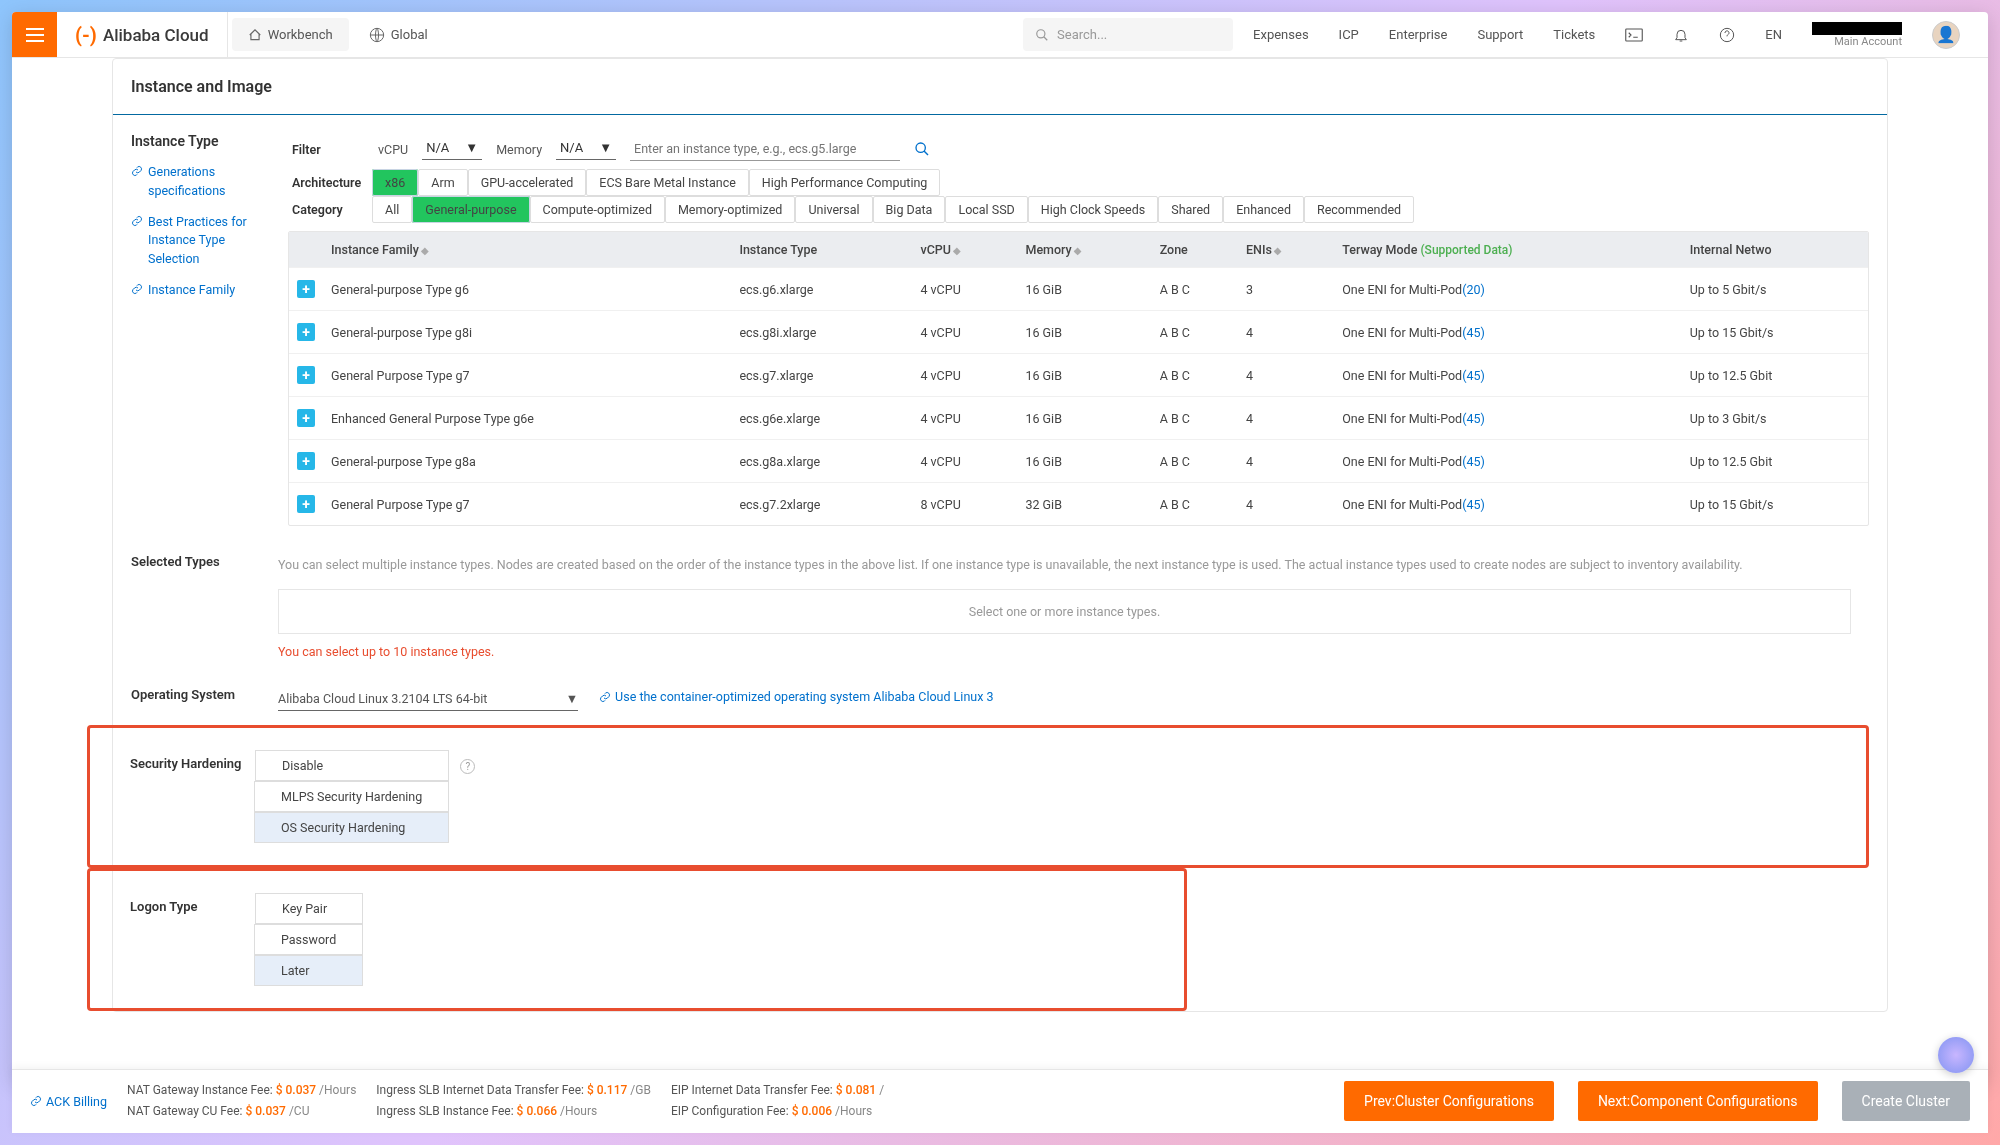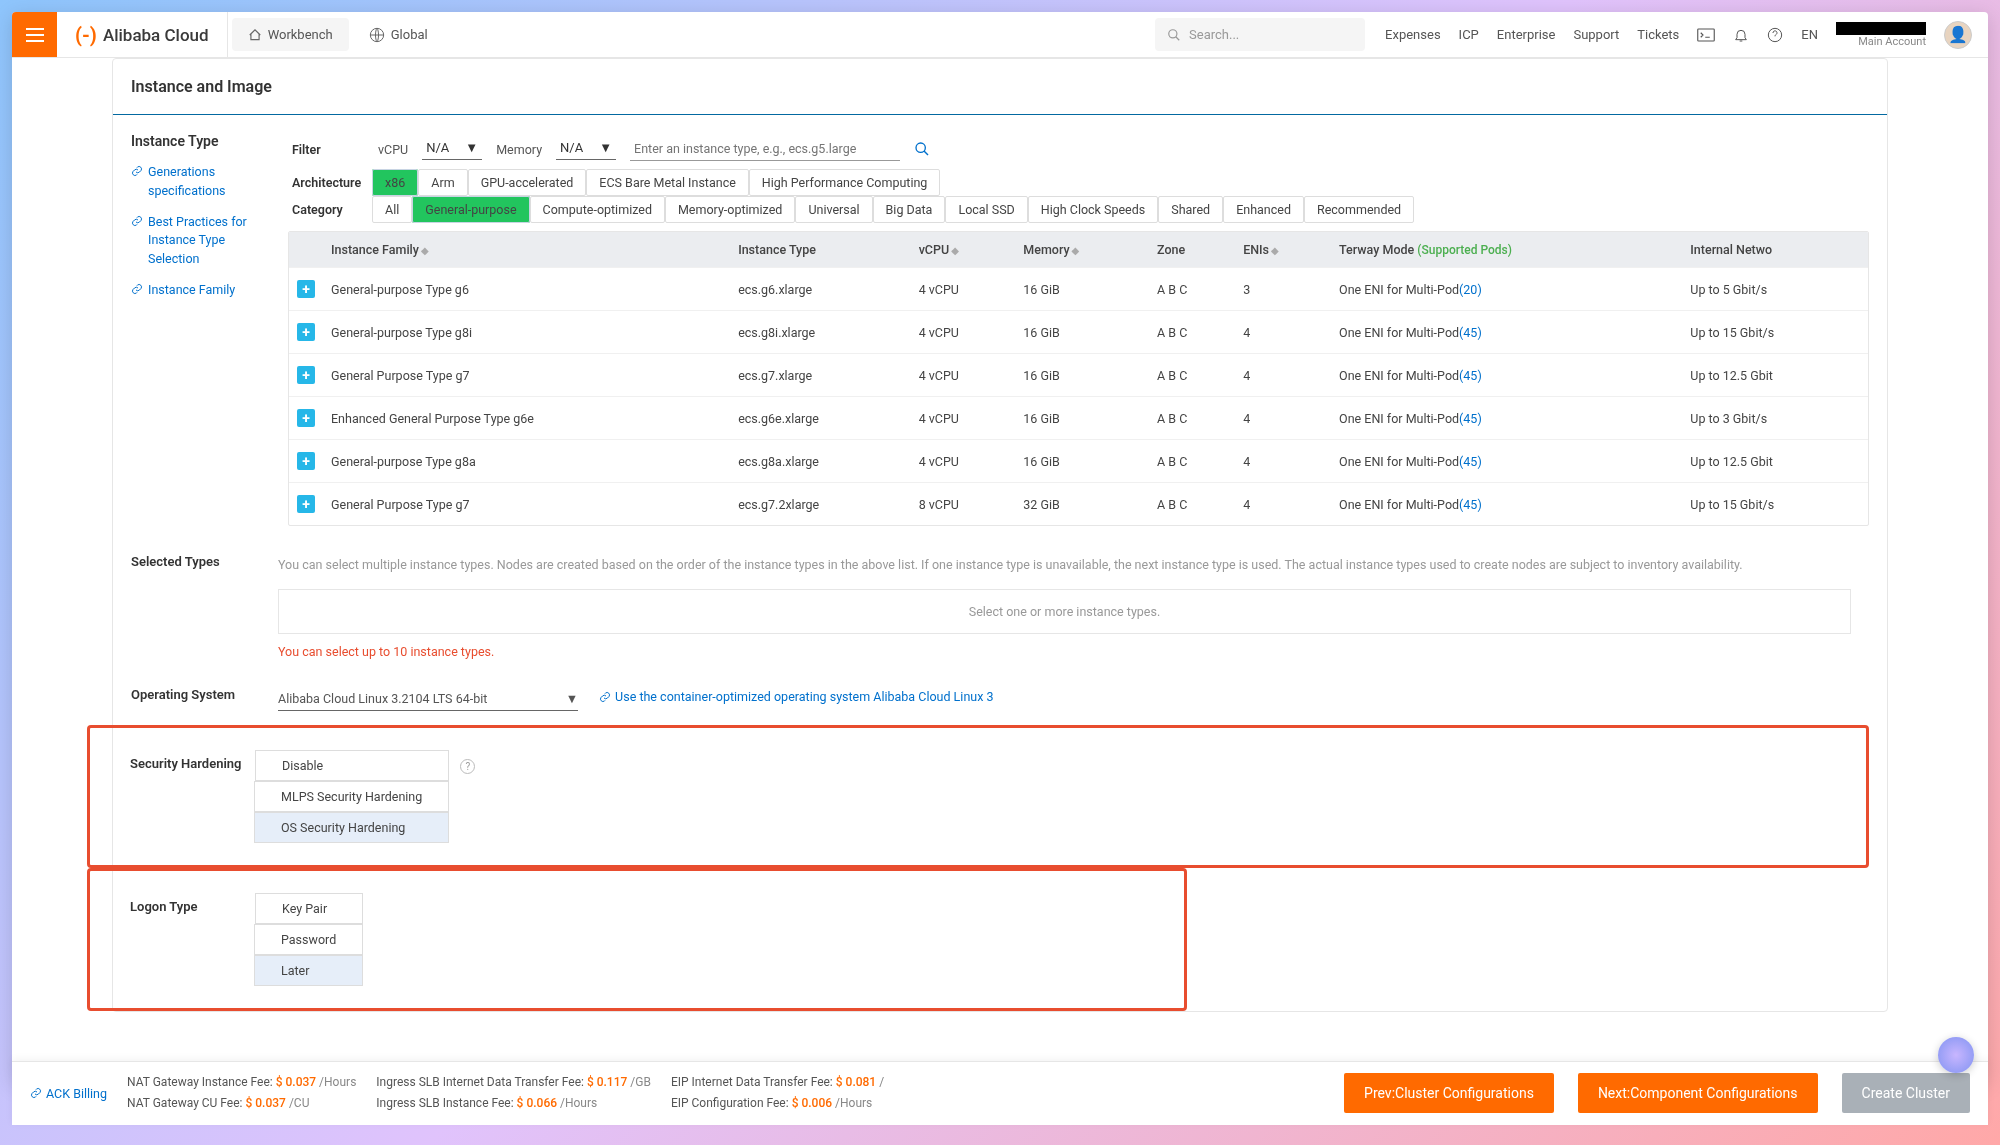--- a/index.html
+++ b/index.html
@@ -8,21 +8,21 @@
 .top-bar { display: flex; align-items: center; border-bottom: 1px solid #e6e6e6; }
 .hamburger { width: 45px; height: 45px; background: #ff6a00; display: flex; align-items: center; justify-content: center; cursor: pointer; }
 .hamburger-icon { width: 18px; height: 14px; display: flex; flex-direction: column; justify-content: space-between; }
 .hamburger-icon span { height: 2px; background: #fff; }
 .logo-area { padding: 0 18px; display: flex; align-items: center; gap: 6px; border-right: 1px solid #e6e6e6; height: 45px; }
 .logo-bracket { color: #ff6a00; font-size: 20px; font-weight: bold; }
 .logo-text { color: #3a3a3a; font-size: 17px; font-weight: 500; }
 .nav-item { padding: 0 16px; display: flex; align-items: center; gap: 6px; height: 45px; color: #555; cursor: pointer; }
 .nav-item.shaded { background: #f5f5f5; border-radius: 4px; margin: 6px 4px; height: 33px; }
 .search-box { flex: 0 0 auto; margin-left: auto; margin-right: 20px; width: 210px; height: 33px; background: #f5f5f5; border-radius: 4px; display: flex; align-items: center; padding: 0 12px; gap: 8px; color: #999; }
-.top-links { display: flex; align-items: center; gap: 18px; padding-right: 16px; color: #555; }
+.top-links { display: flex; align-items: center; gap: 30px; padding-right: 28px; color: #555; }
 .top-links > * { cursor: pointer; }
 .account-box { display: flex; flex-direction: column; align-items: flex-end; font-size: 11px; }
 .account-name { background: #000; color: #000; width: 90px; height: 13px; }
 .account-sub { color: #888; }
 .avatar { width: 28px; height: 28px; border-radius: 50%; background: #e8d4c0; border: 1px solid #ccc; display: flex; align-items: center; justify-content: center; font-size: 16px; }
 .content-wrap { padding: 0 100px 70px 100px; }
 .panel { background: #fff; border: 1px solid #e6e6e6; border-radius: 4px; }
 .panel-header { padding: 18px 18px; font-size: 16px; font-weight: 600; color: #333; border-bottom: 1px solid #0369a1; }
 .panel-body { display: flex; }
 .left-col { width: 165px; padding: 18px 10px 18px 18px; }
@@ -58,21 +58,21 @@
 .warn { color: #e84d2f; margin-top: 10px;}
 .os-select { display: inline-flex; align-items: center; justify-content: space-between; border-bottom: 1px solid #666; padding: 4px 0; width: 300px; cursor: pointer;}
 .os-link { color: #0070cc; margin-left: 18px; cursor: pointer; display:inline-flex; align-items:center; gap:4px;}
 .red-box { border: 3px solid #e84d2f; border-radius: 4px; padding: 6px 4px 6px 0; margin-left: -26px; margin-right: 18px;}
 .red-box.narrower { margin-right: 700px;}
 .seg-group { display: inline-flex; flex-direction: column; }
 .seg { border: 1px solid #ddd; padding: 7px 26px; font-size: 12.5px; cursor: pointer; color: #444; margin-left:-1px; background:#fff;}
 .seg:first-child { margin-left:0;}
 .seg.selected { background: #e6eef9; }
 .help-dot { display:inline-flex; width:15px; height:15px; border:1px solid #bbb; border-radius:50%; align-items:center; justify-content:center; font-size:10px; color:#999; margin-left:8px;}
-.footer-bar { position: fixed; bottom: 20px; left: 12px; right: 12px; background: #fff; border-top: 1px solid #e6e6e6; display: flex; align-items: center; padding: 10px 18px; gap: 20px; box-shadow: 0 -2px 8px rgba(0,0,0,0.05);}
+.footer-bar { position: fixed; bottom: 12px; left: 12px; right: 12px; background: #fff; border-top: 1px solid #e6e6e6; display: flex; align-items: center; padding: 10px 18px; gap: 20px; box-shadow: 0 -2px 8px rgba(0,0,0,0.05);}
 .ack-link { color: #0070cc; font-size: 12.5px; cursor: pointer; display:flex; align-items:center; gap:4px;}
 .fee-col { font-size: 12px; color: #555; line-height: 1.8;}
 .fee-val { color: #ff6a00; font-weight: 500;}
 .fee-unit { color: #888; font-size: 12px;}
 .footer-btns { margin-left: auto; display: flex; gap: 24px; }
 .btn { padding: 12px 20px; border: none; font-size: 14px; cursor: pointer; border-radius: 2px;}
 .btn-orange { background: #ff6a00; color: #fff; }
 .btn-gray { background: #a9b0b7; color: #fff; }
 .floating-orb { position: fixed; bottom: 72px; right: 26px; width: 36px; height: 36px; border-radius: 50%; background: radial-gradient(circle, #c8b6ff, #8093f1); box-shadow: 0 2px 8px rgba(0,0,0,0.2); cursor:pointer;}
 svg { display: block; }
@@ -201,21 +201,21 @@
             <table class="itable">
               <thead>
                   <tr>
                 <th style="width:30px"></th>
                 <th><span>Instance Family</span><span class="sort-icon">◆</span></th>
                 <th>Instance Type</th>
                 <th><span>vCPU</span><span class="sort-icon">◆</span></th>
                 <th><span>Memory</span><span class="sort-icon">◆</span></th>
                 <th>Zone</th>
                 <th><span>ENIs</span><span class="sort-icon">◆</span></th>
-                <th><span>Terway Mode</span> <span class="supported">(Supported Pods)</span></th>
+                <th><span>Terway Mode</span> <span class="supported">(Supported Data)</span></th>
                 <th>Internal Netwo</th>
               </tr>
                 </thead>
               <tbody id="itable-body">
                   <tr>
                     <td><span class="expand-btn">+</span></td>
     <td>General-purpose Type g6</td>
                     <td>ecs.g6.xlarge</td>
                     <td>4 vCPU</td>
                     <td>16 GiB</td>

